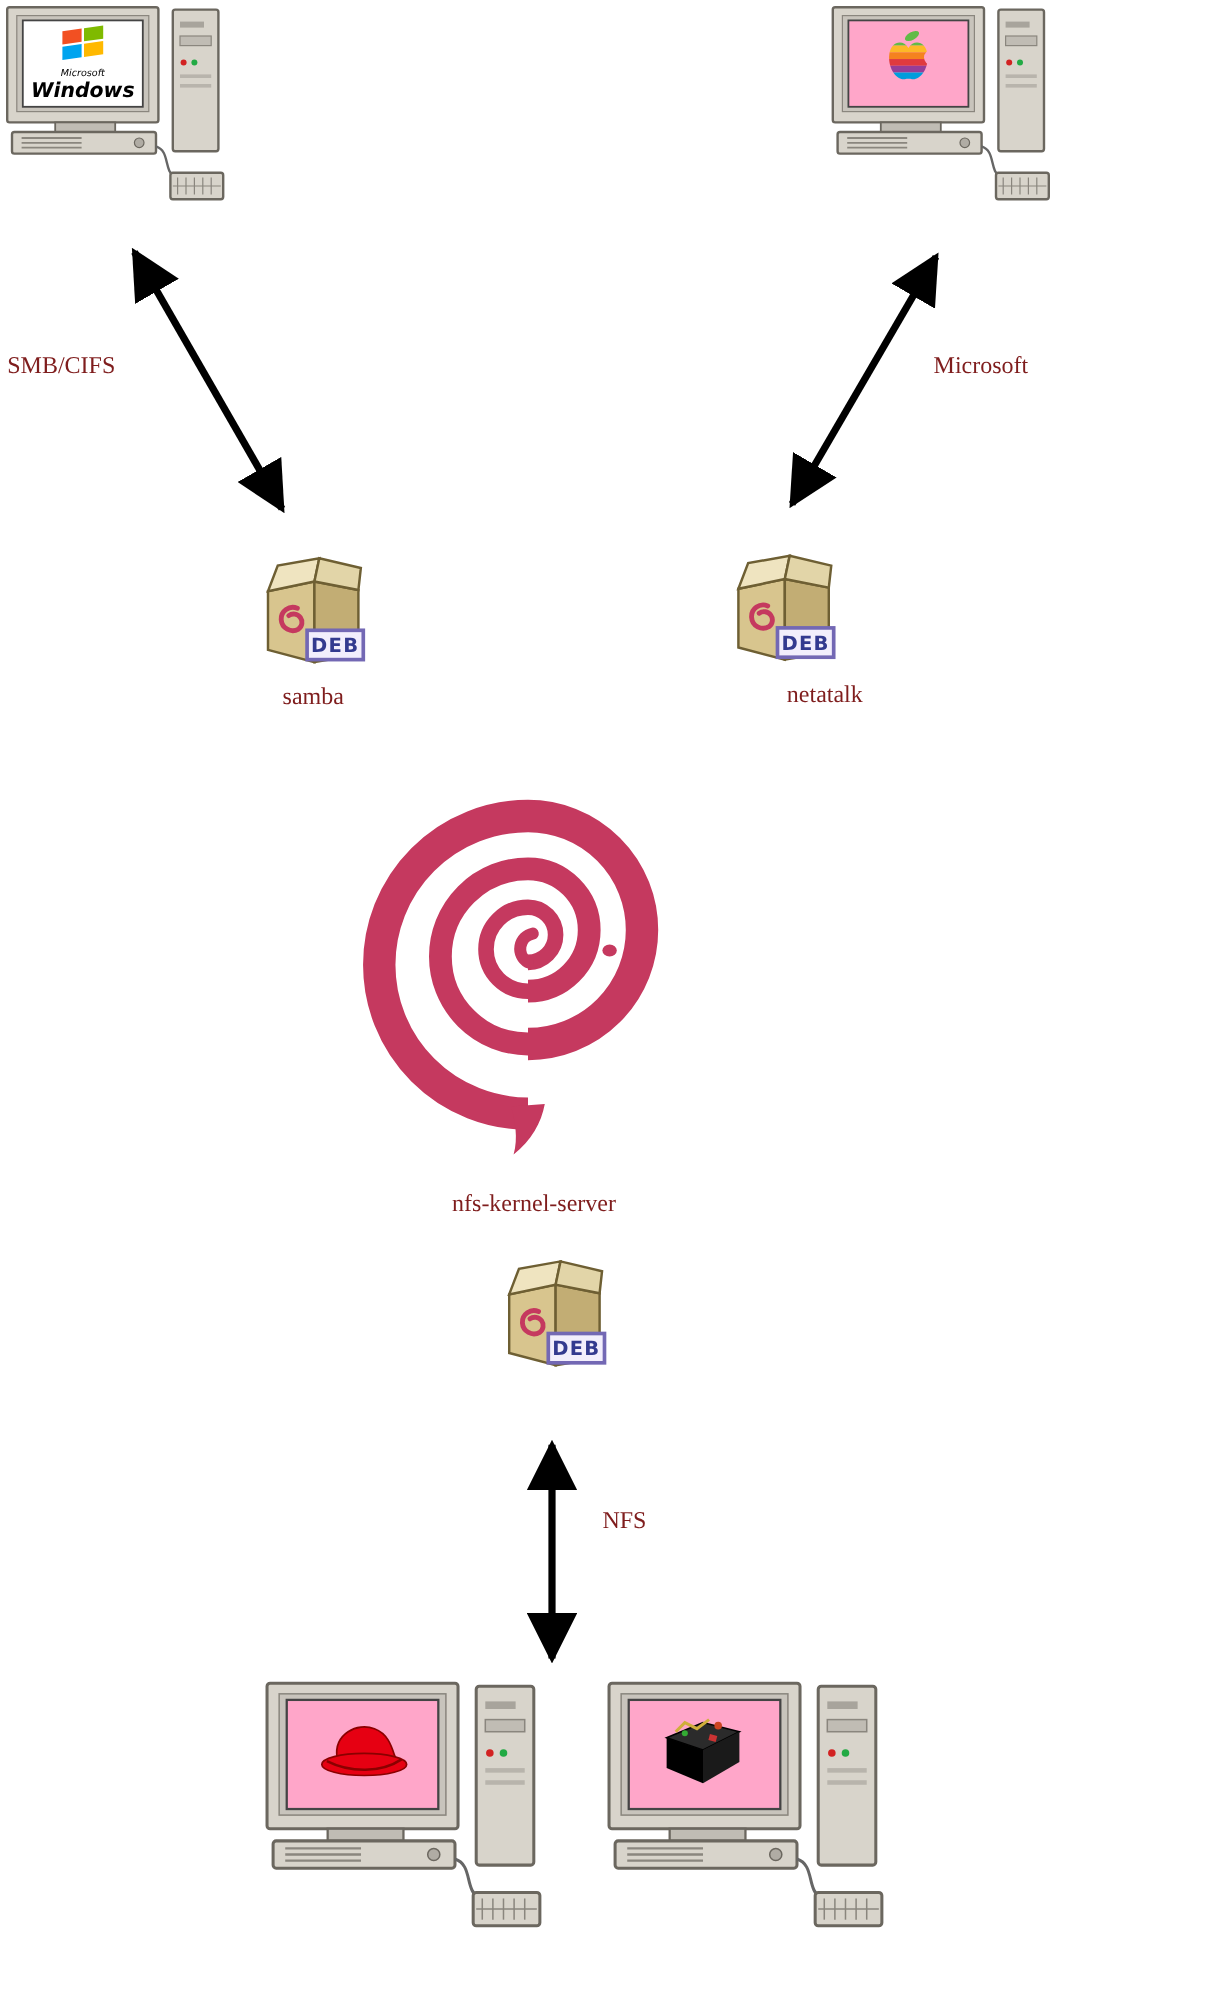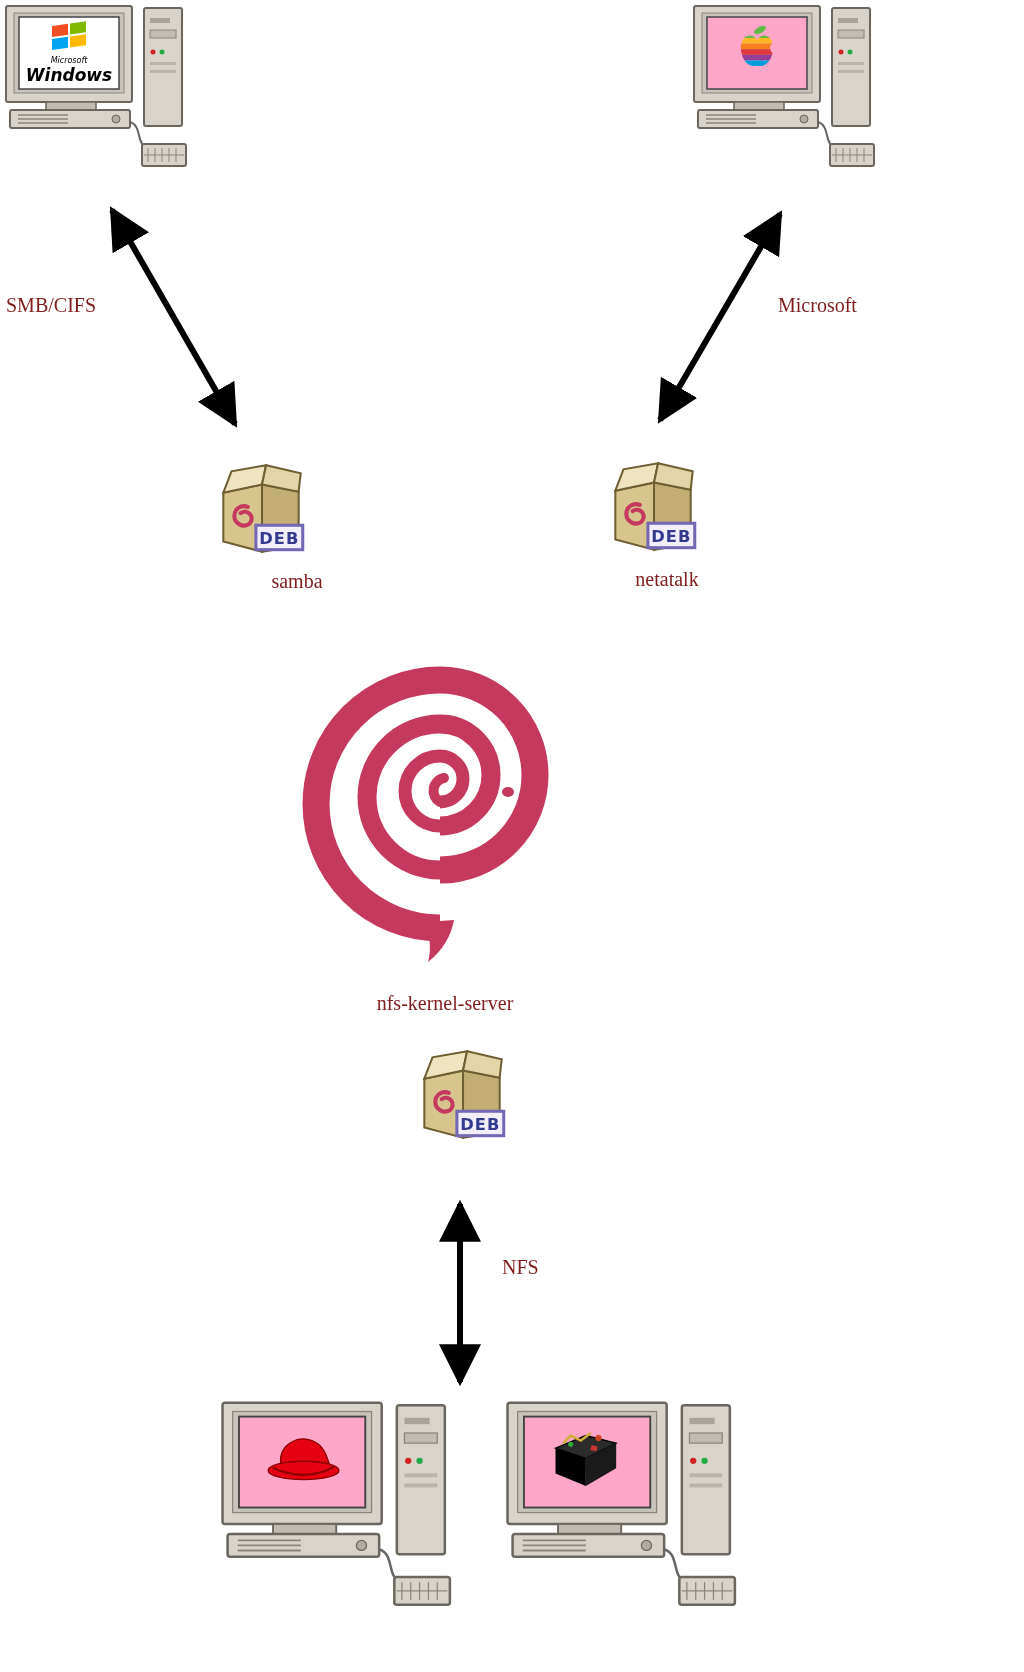--- a/index.html
+++ b/index.html
@@ -164,36 +164,36 @@
     <polygon points="56,26 92,33 92,86 56,92" style="fill:var(--box_tan_dark)" stroke="#6e5f33" stroke-width="2"></polygon>
     <polygon points="18,34 26,13 60,7 56,26" style="fill:var(--box_flap)" stroke="#6e5f33" stroke-width="2"></polygon>
     <polygon points="56,26 60,7 94,15 92,33" style="fill:#e2d5a8" stroke="#6e5f33" stroke-width="2"></polygon>
     <path d="M42 48 A 9.5 9.5 0 1 0 43 65 A 6 6 0 1 0 35 54" fill="none" style="stroke:var(--debian_red)" stroke-width="4" stroke-linecap="round"></path>
     <g>
       <rect x="50" y="66" width="46" height="24" style="fill:#f2eefc;stroke:var(--badge_border)" stroke-width="3"></rect>
       <text x="73" y="84" text-anchor="middle" font-size="16" font-weight="bold" style="fill:var(--badge_blue)" letter-spacing="1">DEB</text>
     </g>
   </svg>
 </div>
-<div class="lbl centered" style="left:205px;top:570px;width:112px;margin-left:36px;">samba</div>
+<div class="lbl centered" style="left:205px;top:570px;width:112px;">samba</div>
 
 <div class="node" style="left:597px;top:456px;width:112px;height:106px;">
   <svg viewBox="0 0 110 104">
     <polygon points="18,34 56,26 56,92 18,82" style="fill:var(--box_tan)" stroke="#6e5f33" stroke-width="2"></polygon>
     <polygon points="56,26 92,33 92,86 56,92" style="fill:var(--box_tan_dark)" stroke="#6e5f33" stroke-width="2"></polygon>
     <polygon points="18,34 26,13 60,7 56,26" style="fill:var(--box_flap)" stroke="#6e5f33" stroke-width="2"></polygon>
     <polygon points="56,26 60,7 94,15 92,33" style="fill:#e2d5a8" stroke="#6e5f33" stroke-width="2"></polygon>
     <path d="M42 48 A 9.5 9.5 0 1 0 43 65 A 6 6 0 1 0 35 54" fill="none" style="stroke:var(--debian_red)" stroke-width="4" stroke-linecap="round"></path>
     <g>
       <rect x="50" y="66" width="46" height="24" style="fill:#f2eefc;stroke:var(--badge_border)" stroke-width="3"></rect>
       <text x="73" y="84" text-anchor="middle" font-size="16" font-weight="bold" style="fill:var(--badge_blue)" letter-spacing="1">DEB</text>
     </g>
   </svg>
 </div>
-<div class="lbl centered" style="left:602px;top:568px;width:130px;">netatalk</div>
+<div class="lbl centered" style="left:589px;top:568px;width:130px;text-align:right;">netatalk</div>
 
 <div class="node" style="left:300px;top:628px;width:280px;height:340px;">
   <svg viewBox="0 0 280 340">
     <path d="M 140 300 A 124 124 0 0 1 140 52 A 95 95 0 0 1 140 242" fill="none" style="stroke:var(--debian_red)" stroke-width="27"></path>
     <path d="M 140 242 A 73 73 0 0 1 140 96 A 51 51 0 0 1 140 198" fill="none" style="stroke:var(--debian_red)" stroke-width="19"></path>
     <path d="M 140 198 A 35 35 0 0 1 140 128 A 23 23 0 0 1 140 174" fill="none" style="stroke:var(--debian_red)" stroke-width="13"></path>
     <path d="M 140 174 A 13 13 0 0 1 144 150" fill="none" style="stroke:var(--debian_red)" stroke-width="10" stroke-linecap="round"></path>
     <path d="M 154 292 C 151 308 143 322 128 334 C 132 320 129 306 126 294 Z" style="fill:var(--debian_red)"></path>
     <ellipse cx="208" cy="164" rx="6" ry="5" style="fill:var(--debian_red)"></ellipse>
   </svg>

